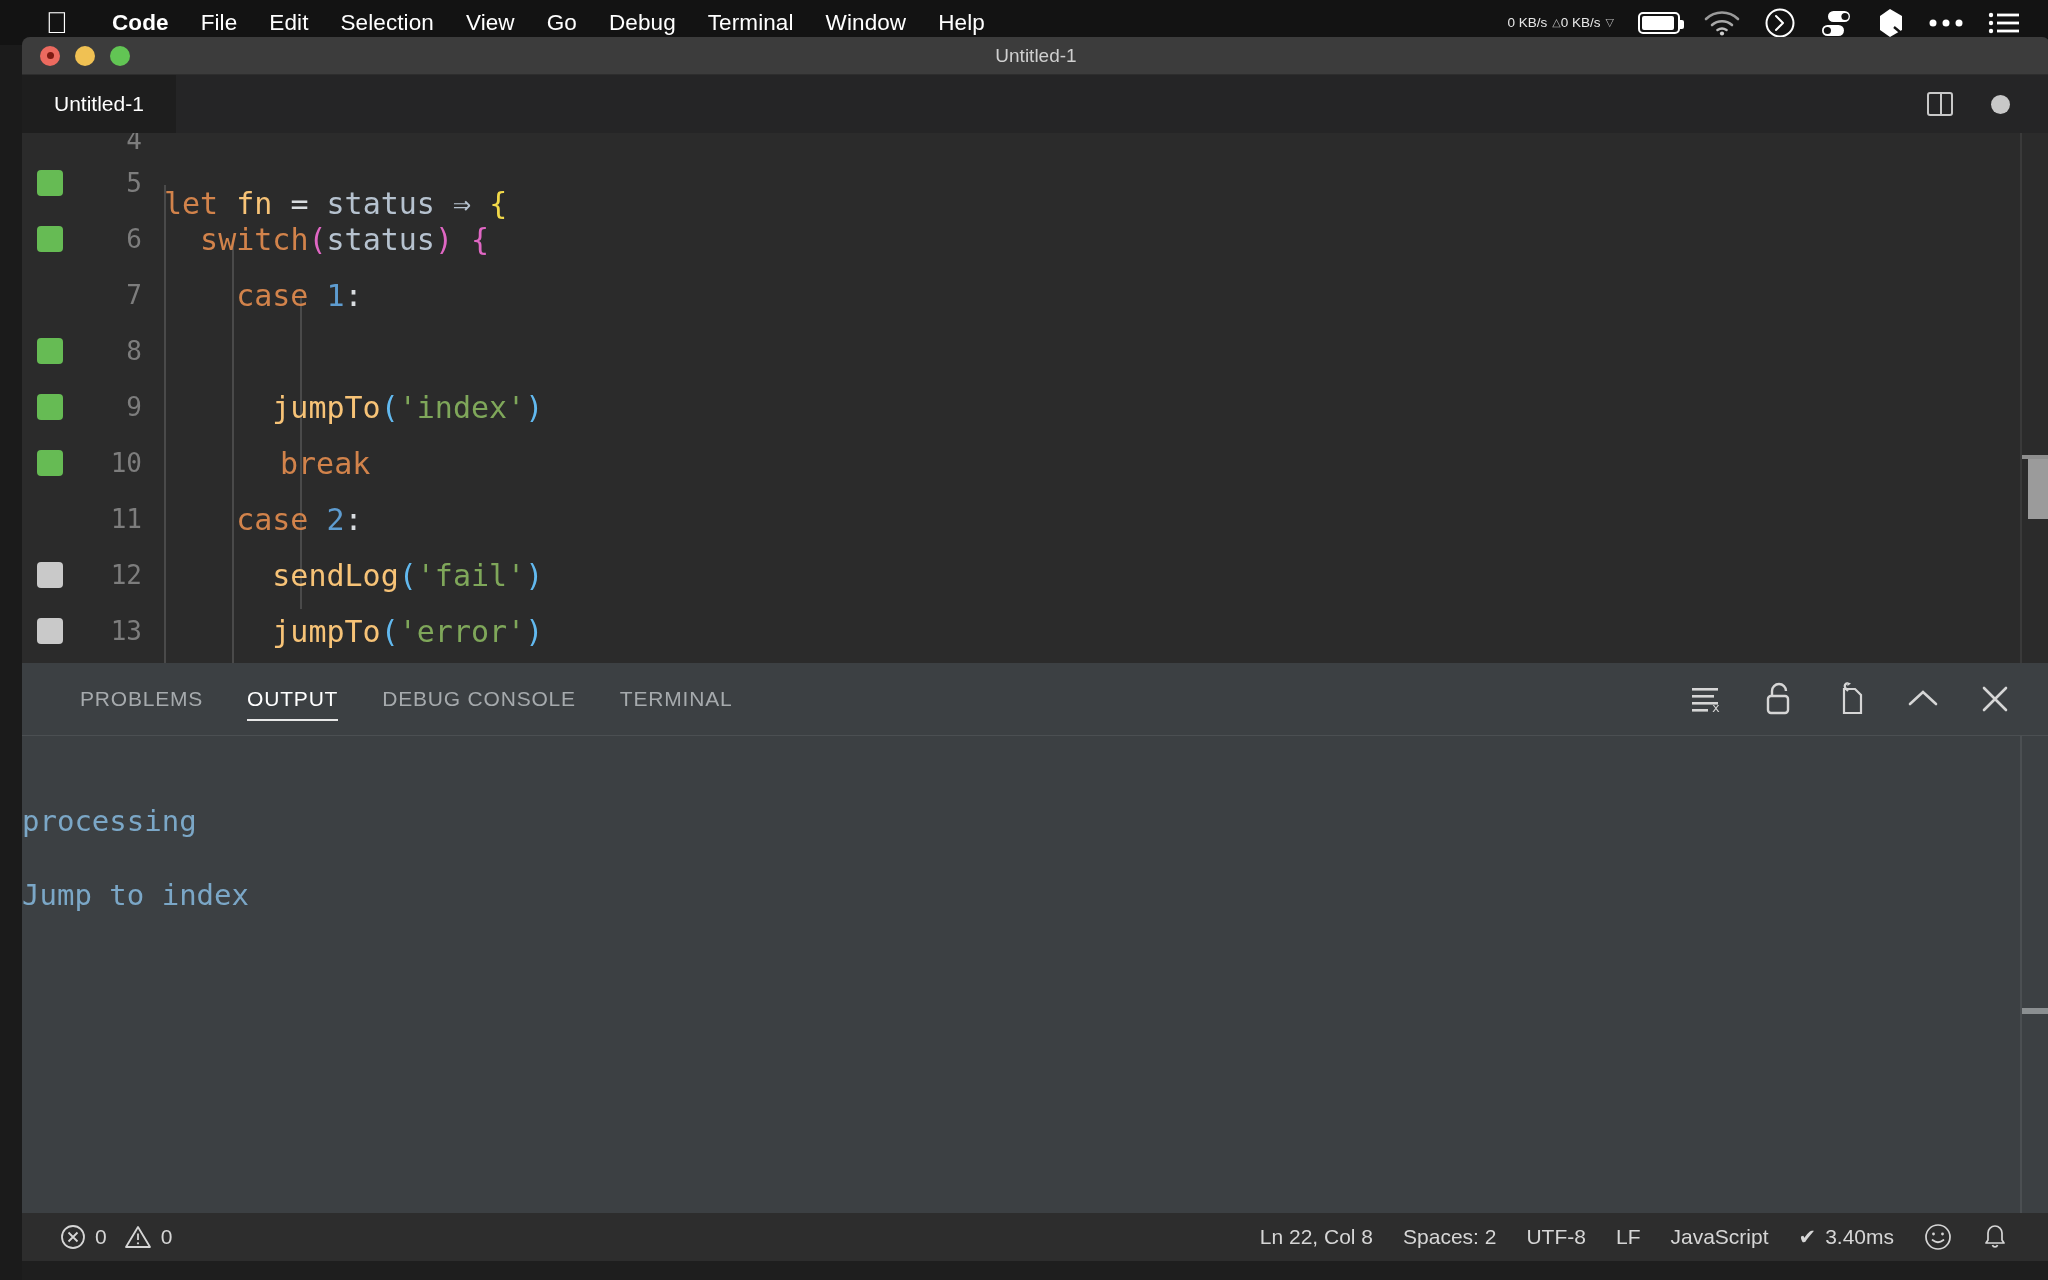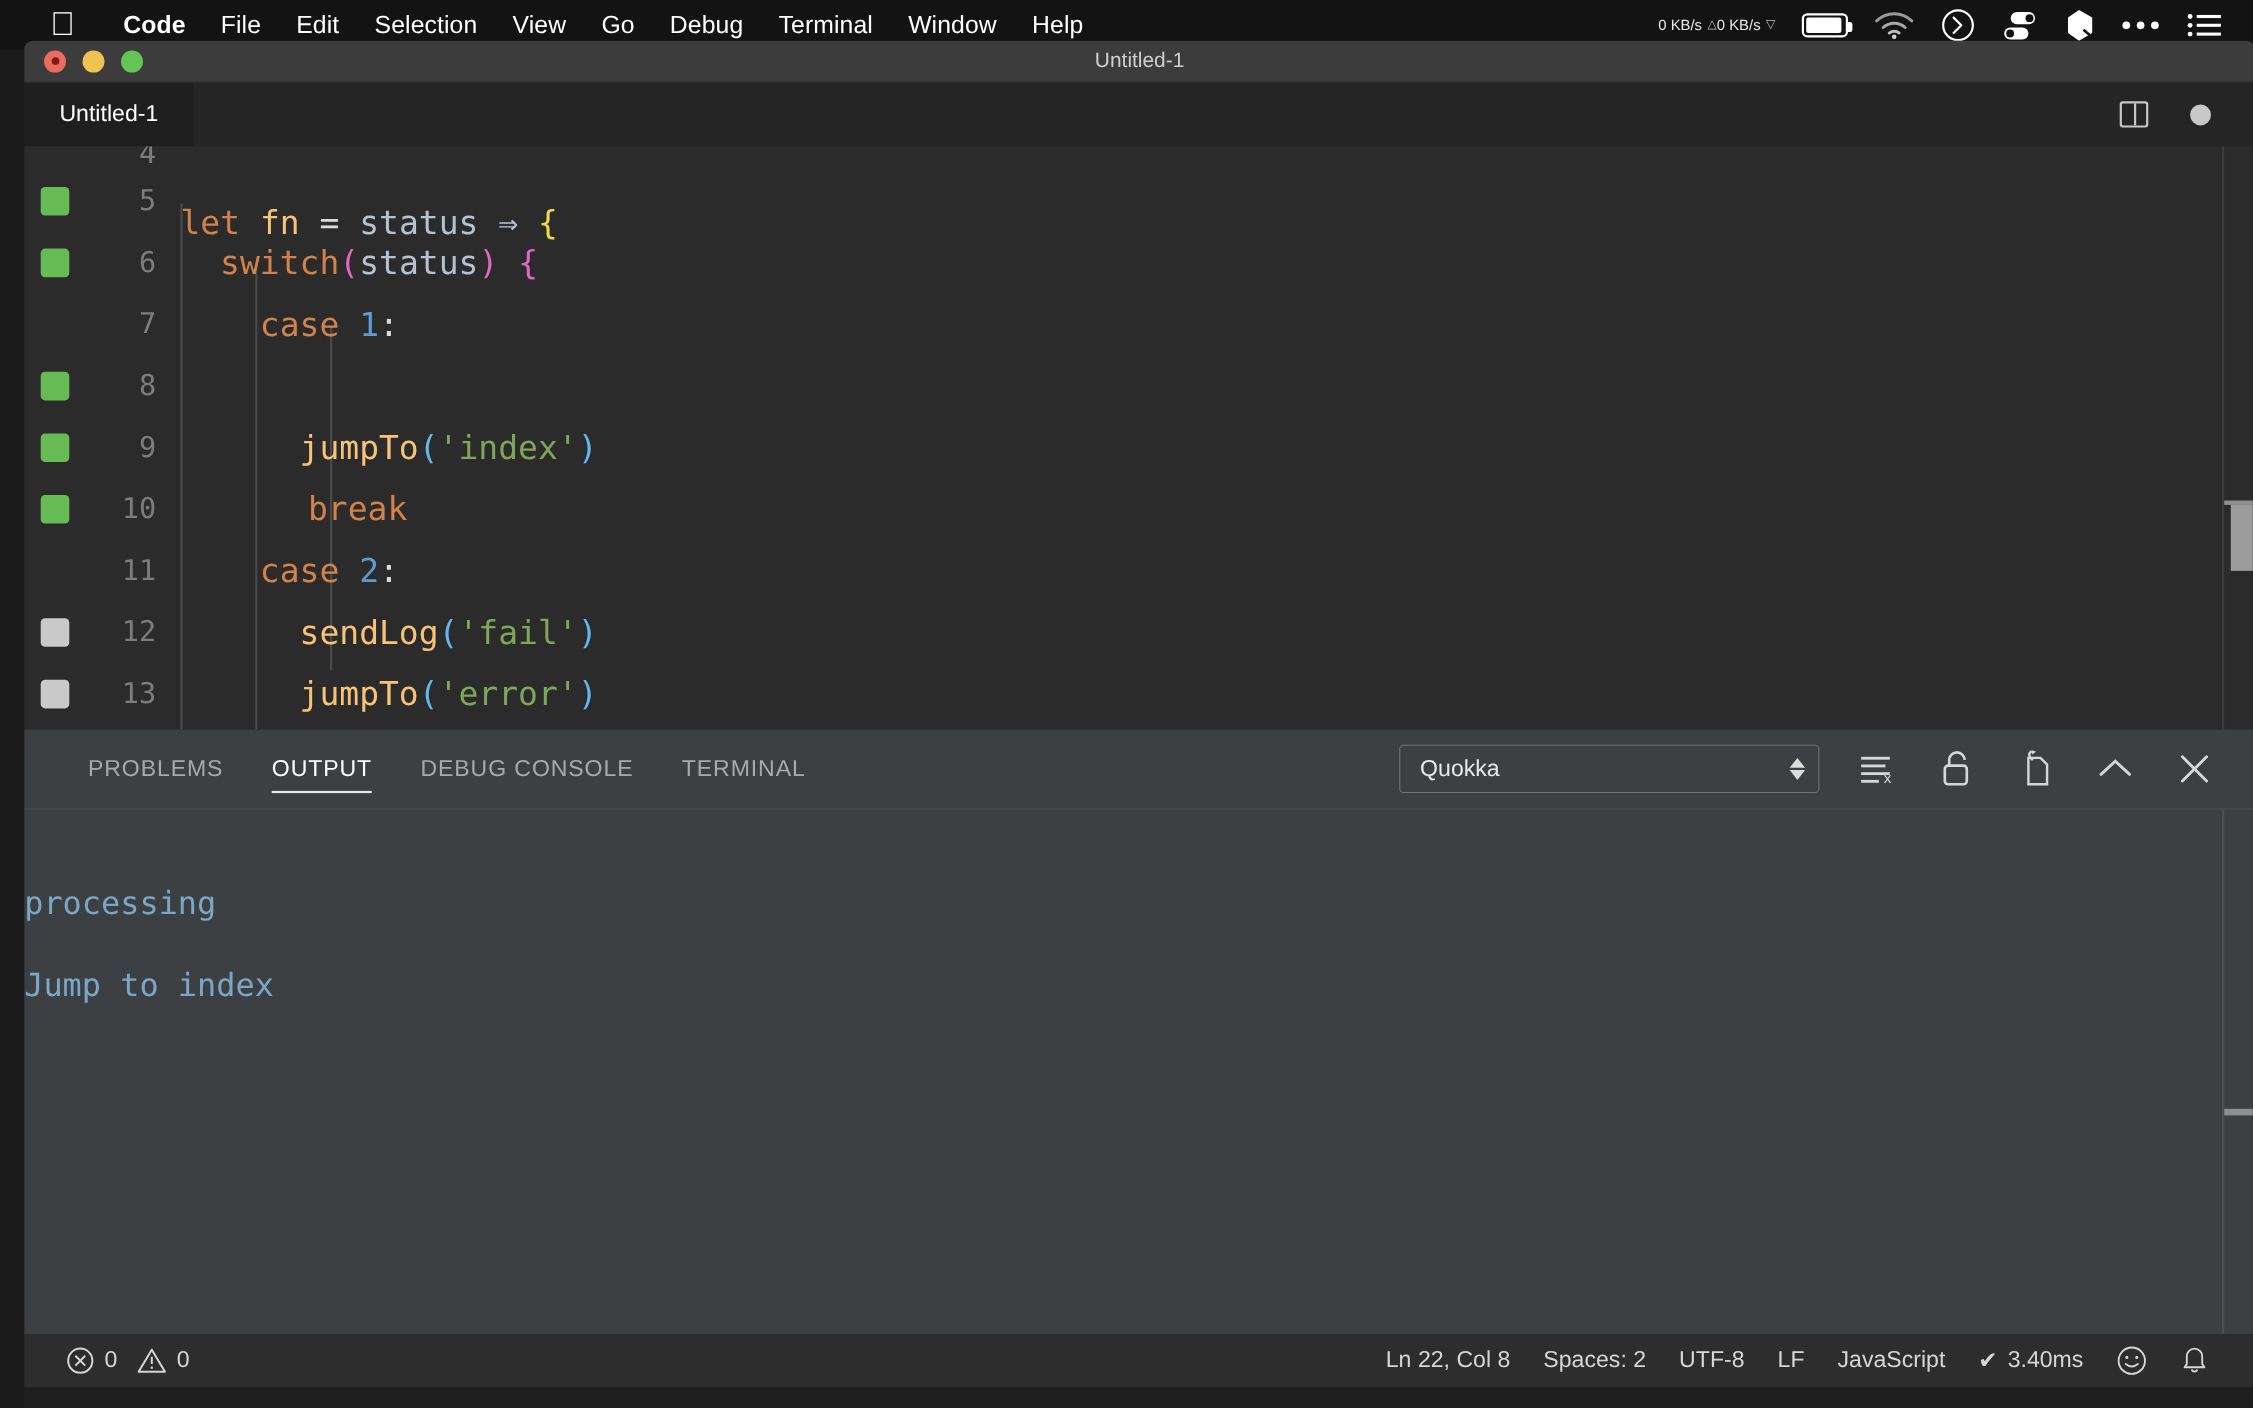--- a/index.html
+++ b/index.html
@@ -378,27 +378,20 @@
             <span>OUTPUT</span>
           </div>
         <div class="ptab">
             <span>DEBUG CONSOLE</span>
           </div>
         <div class="ptab">
             <span>TERMINAL</span>
           </div>
 
         <div class="panel-actions">
-          <div class="select-wrap">
-            <span>Quokka</span>
-            <span class="spin">
-                <i class="up"></i>
-                <i class="dn"></i>
-              </span>
-          </div>
 
           <div class="pa-icon">
             <svg width="34" height="28" viewBox="0 0 34 28">
               <rect x="2" y="3" width="26" height="2.6" fill="#d6d6d6"></rect>
               <rect x="2" y="10" width="22" height="2.6" fill="#d6d6d6"></rect>
               <rect x="2" y="17" width="26" height="2.6" fill="#d6d6d6"></rect>
               <rect x="2" y="24" width="16" height="2.6" fill="#d6d6d6"></rect>
               <text x="22" y="27" font-size="13" font-family="DejaVu Sans Mono, monospace" fill="#d6d6d6">x</text>
             </svg>
           </div>

